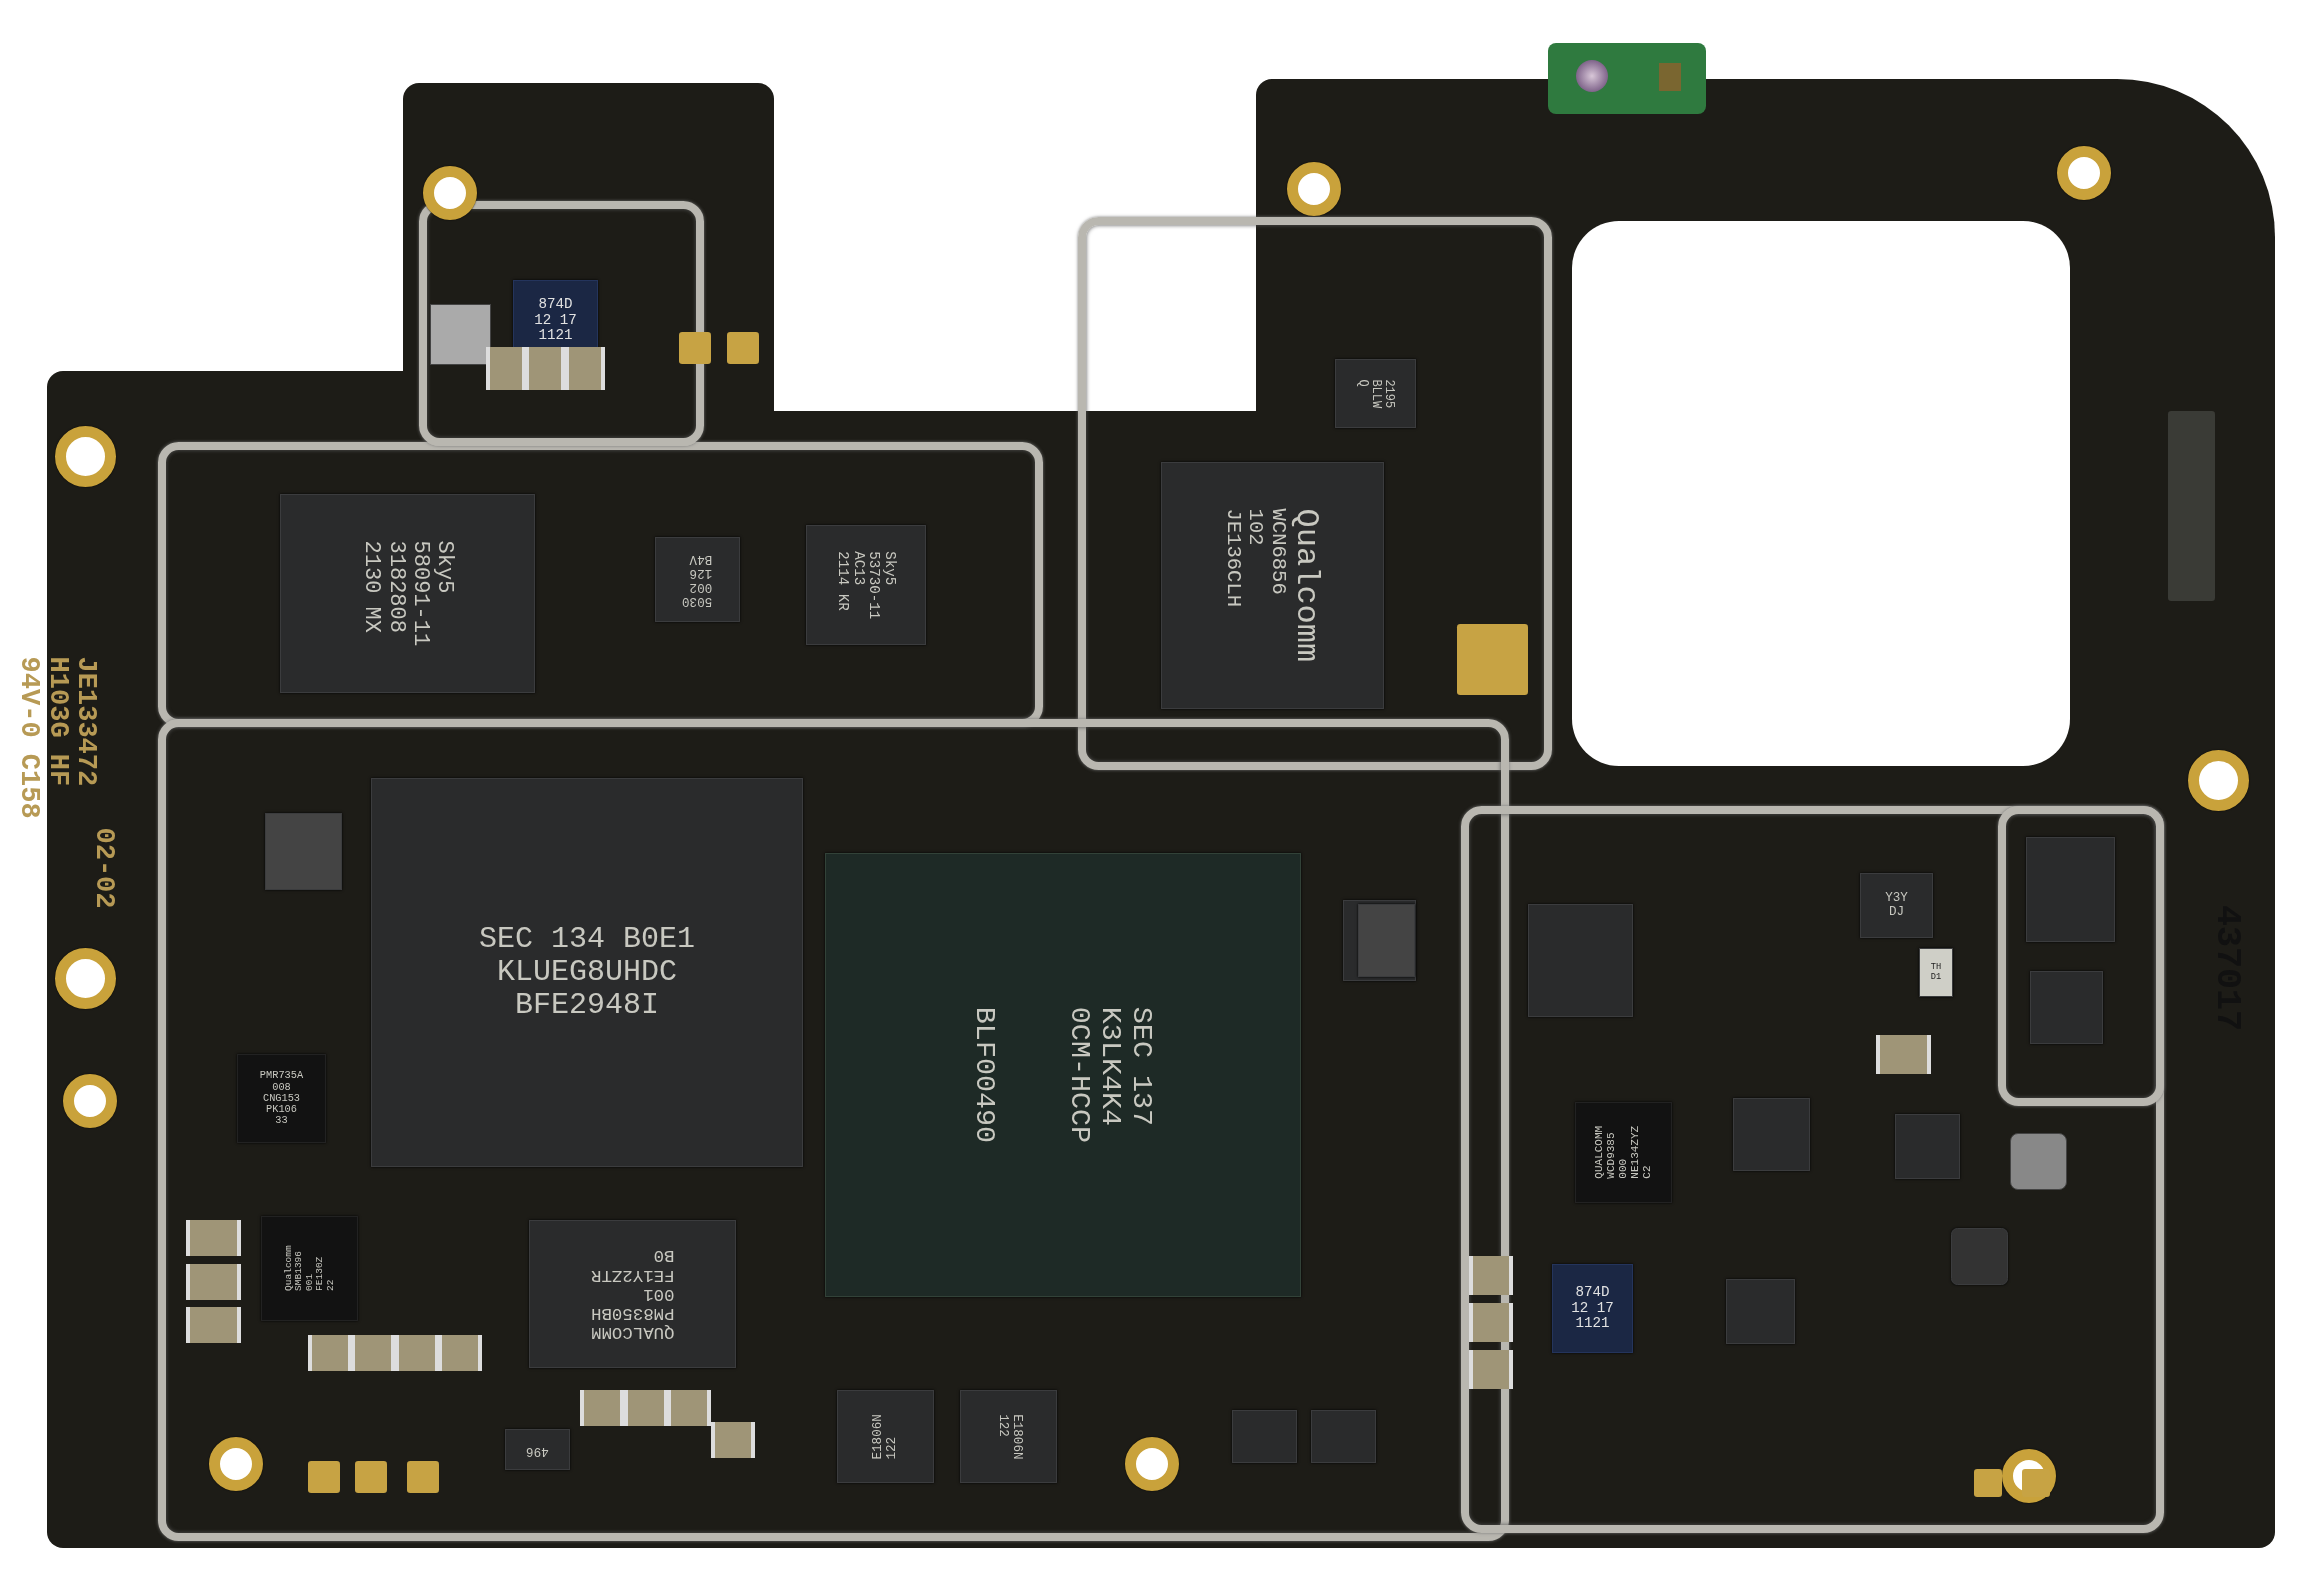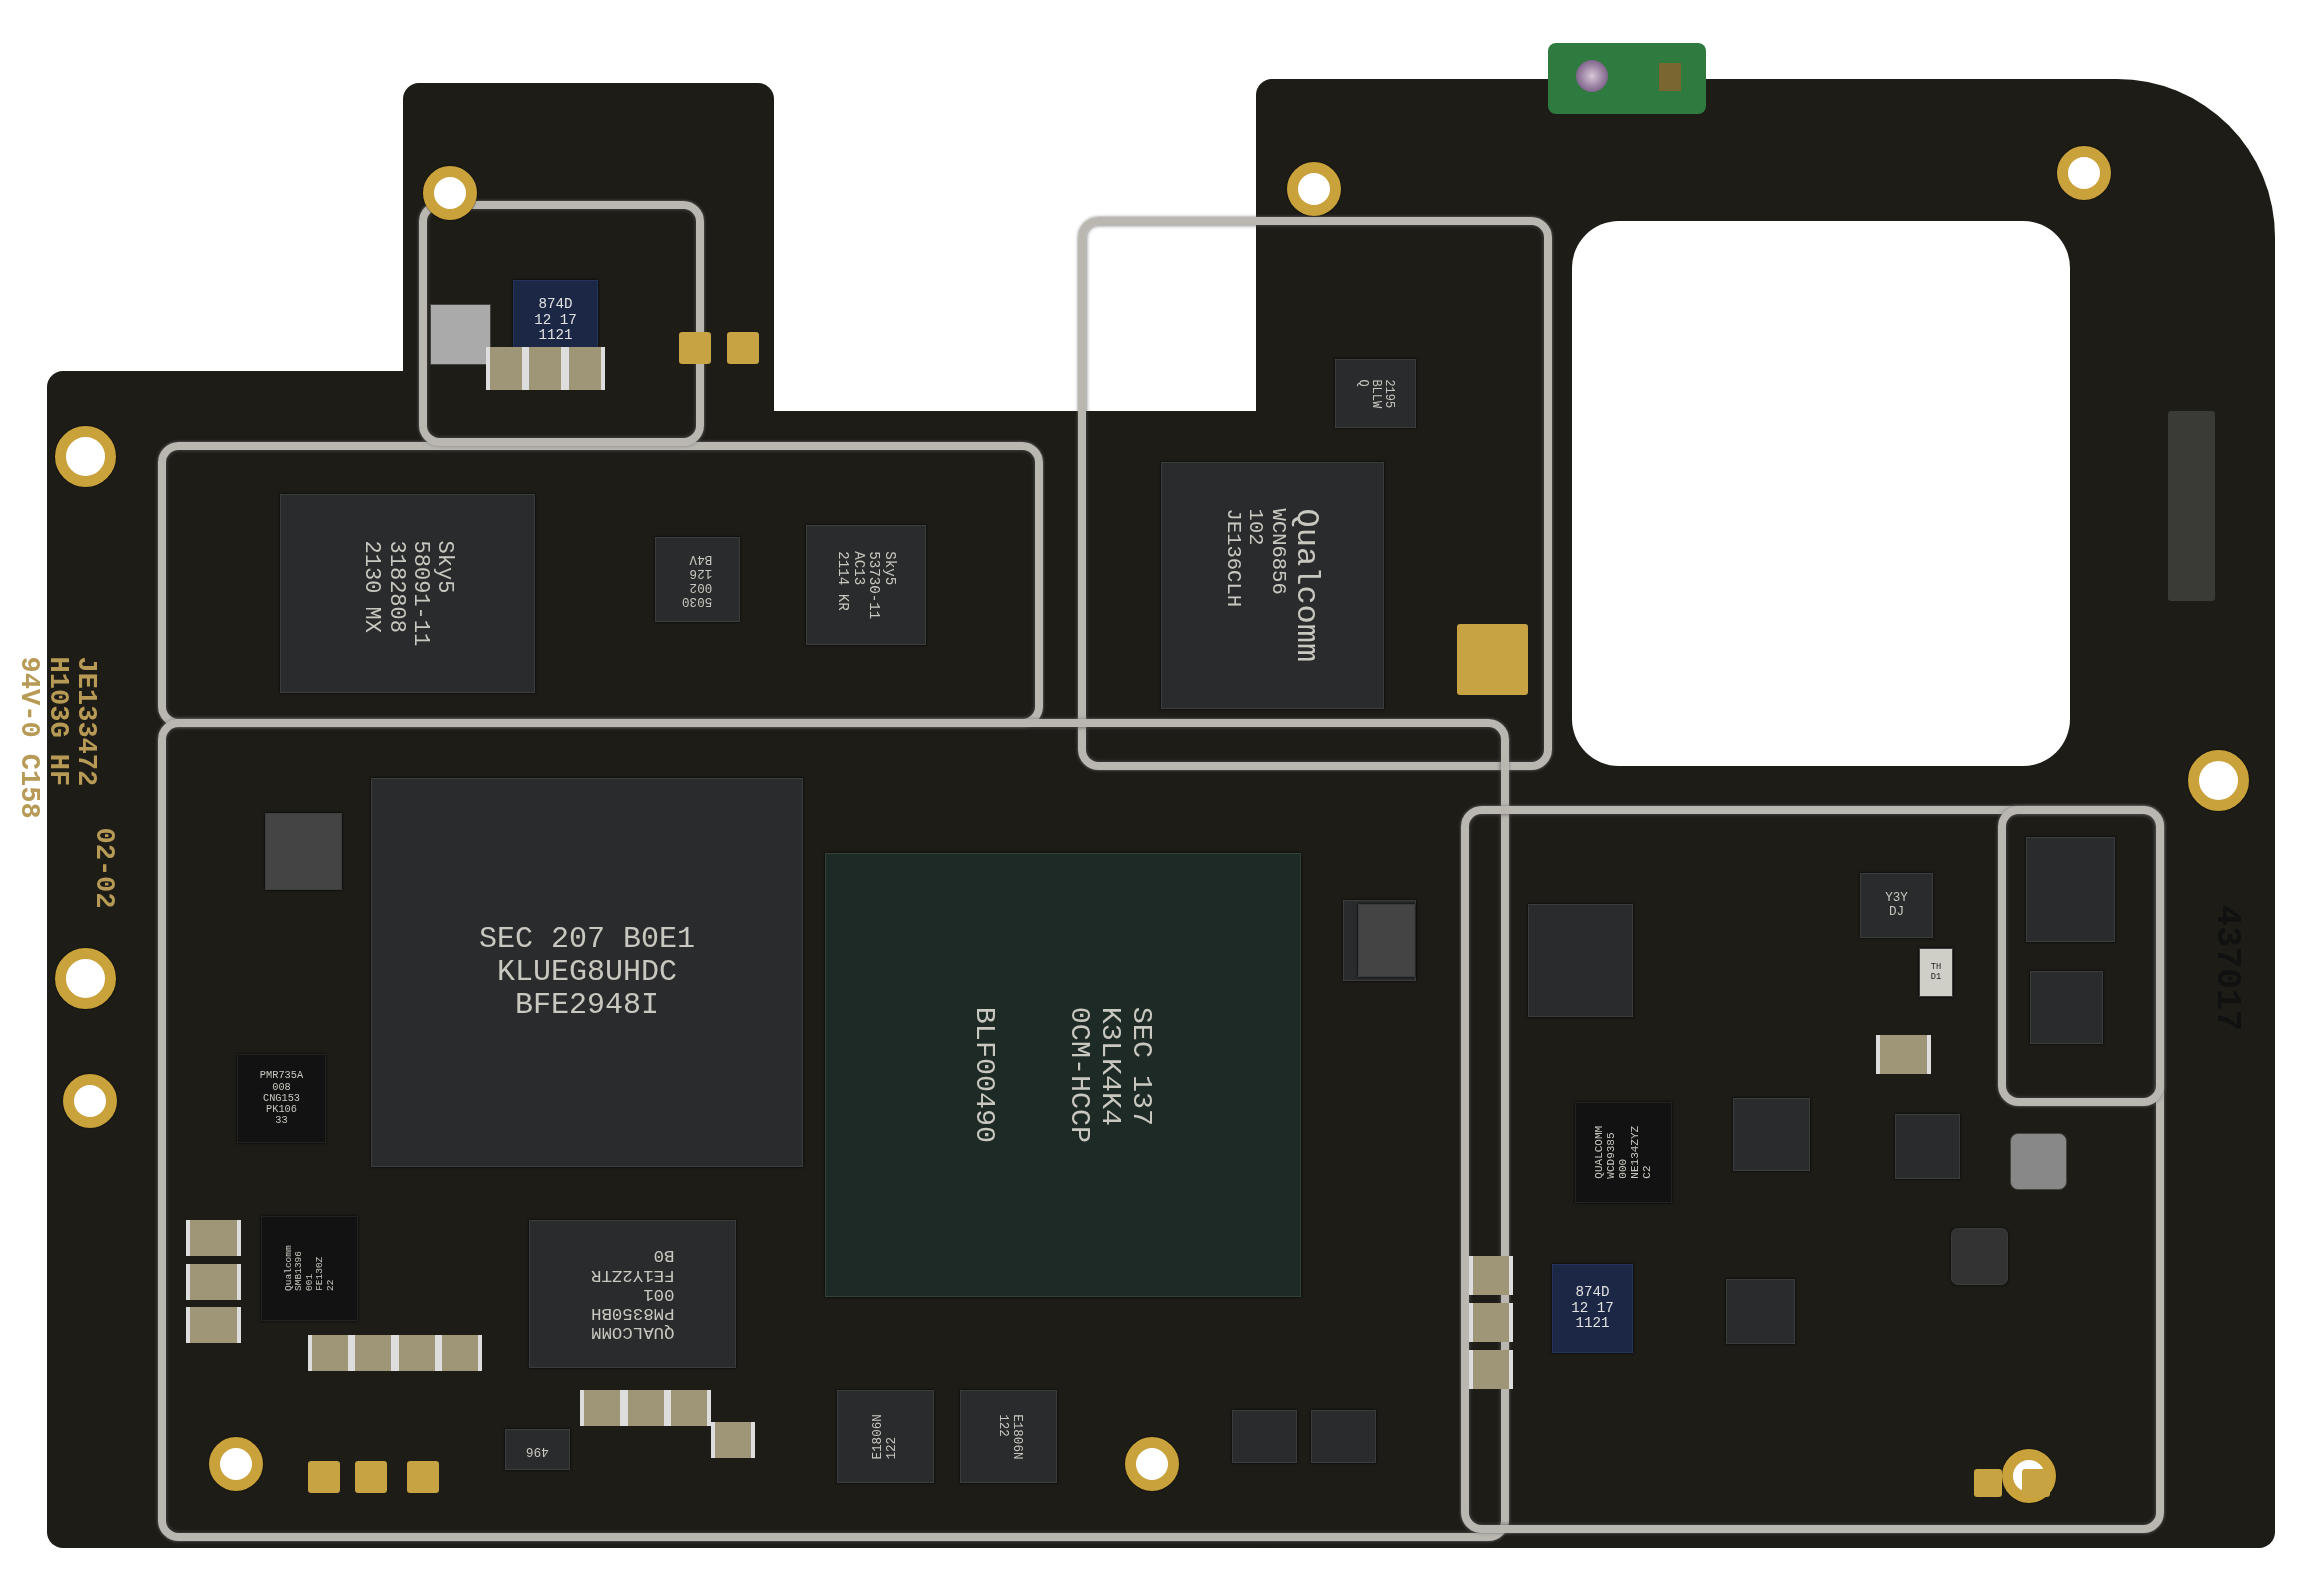--- a/index.html
+++ b/index.html
@@ -109,21 +109,21 @@
 
 <div class="chip" style="left:1335px;top:359px;width:79px;height:67px;font-size:12px;">
   <div class="inner rot90">
     <div class="line">2195</div>
     <div class="line">BLLW</div>
     <div class="line">Q</div>
   </div>
 </div>
 
 <div class="chip" style="left:371px;top:778px;width:430px;height:387px;font-size:30px;">
-  <div class="line">SEC 207 B0E1</div>
+  <div class="line">SEC 134 B0E1</div>
   <div class="line">KLUEG8UHDC</div>
   <div class="line">BFE2948I</div>
 </div>
 
 <div class="chip green" style="left:825px;top:853px;width:474px;height:442px;font-size:28.4px;">
   <div class="inner rot90">
     <div class="line">SEC 137</div>
     <div class="line">K3LK4K4</div>
     <div class="line">0CM-HCCP</div>
     <div class="line" style="margin-top:63px;">BLF00490</div>

